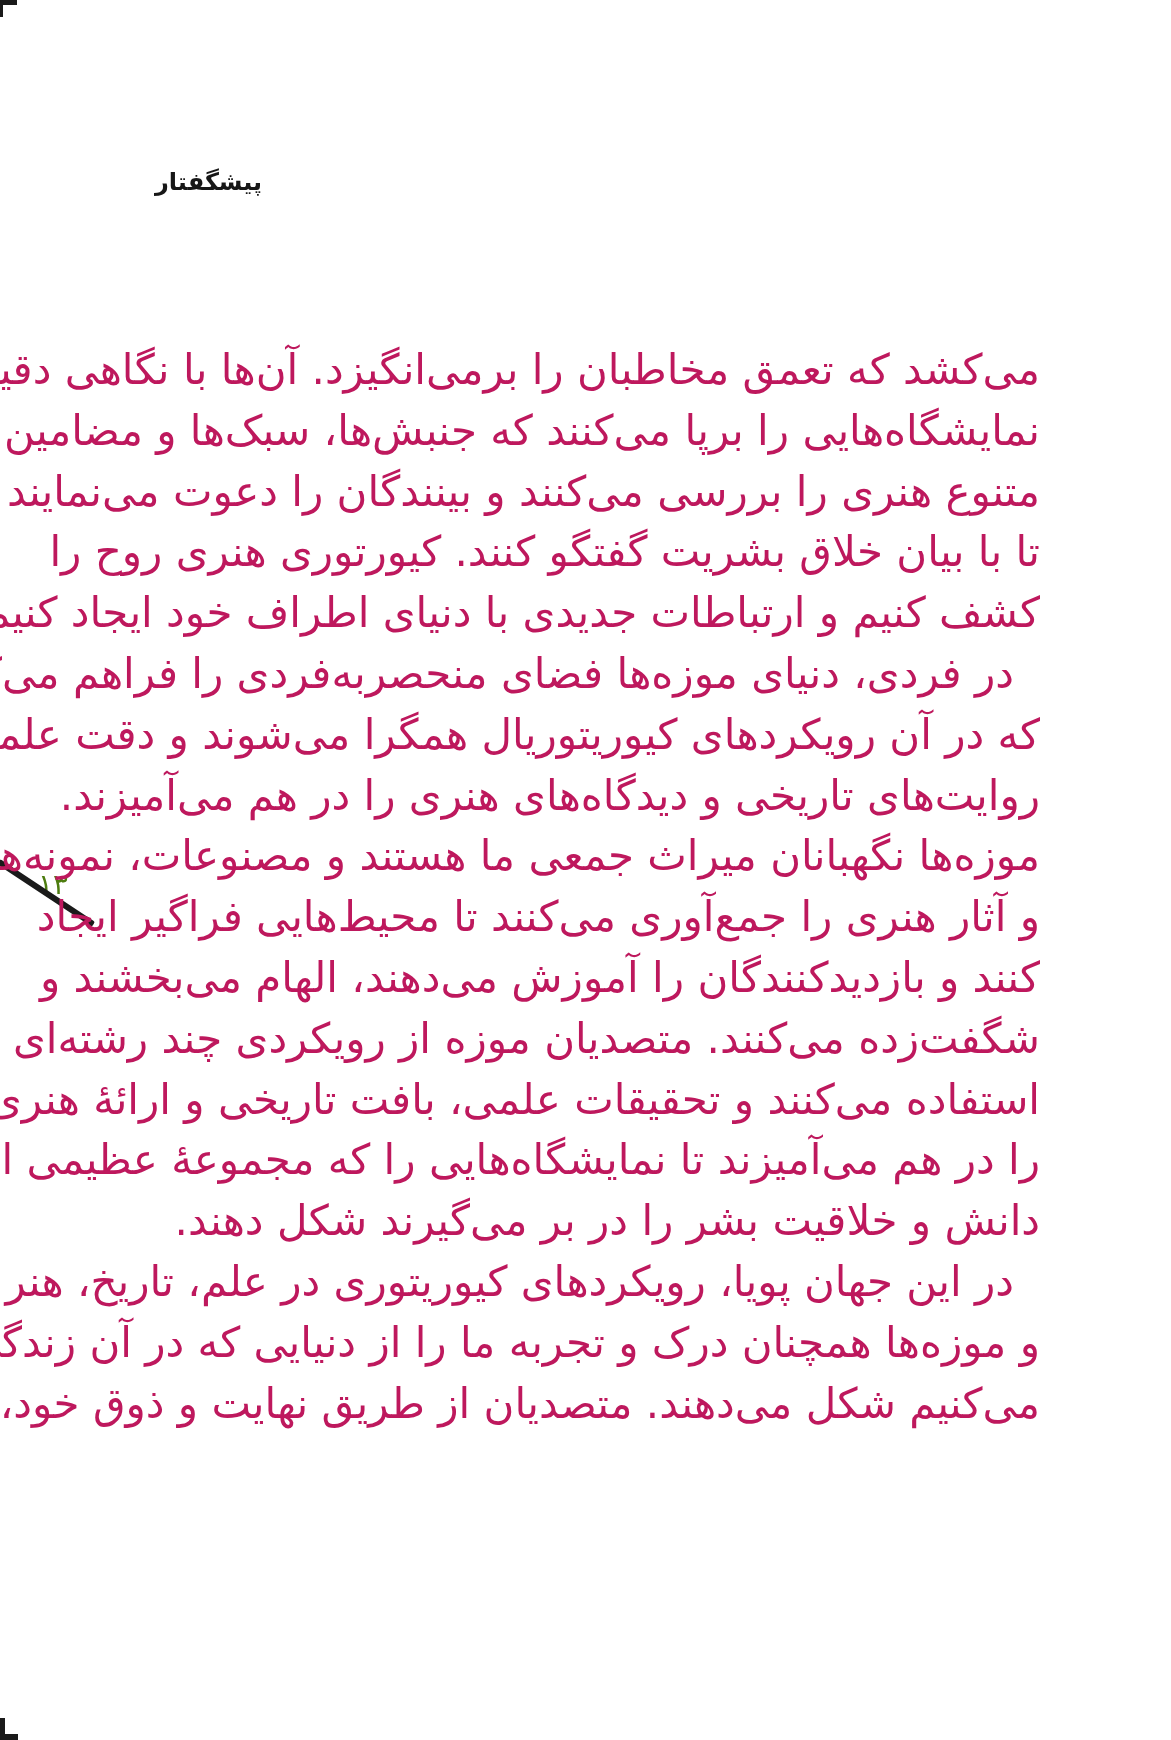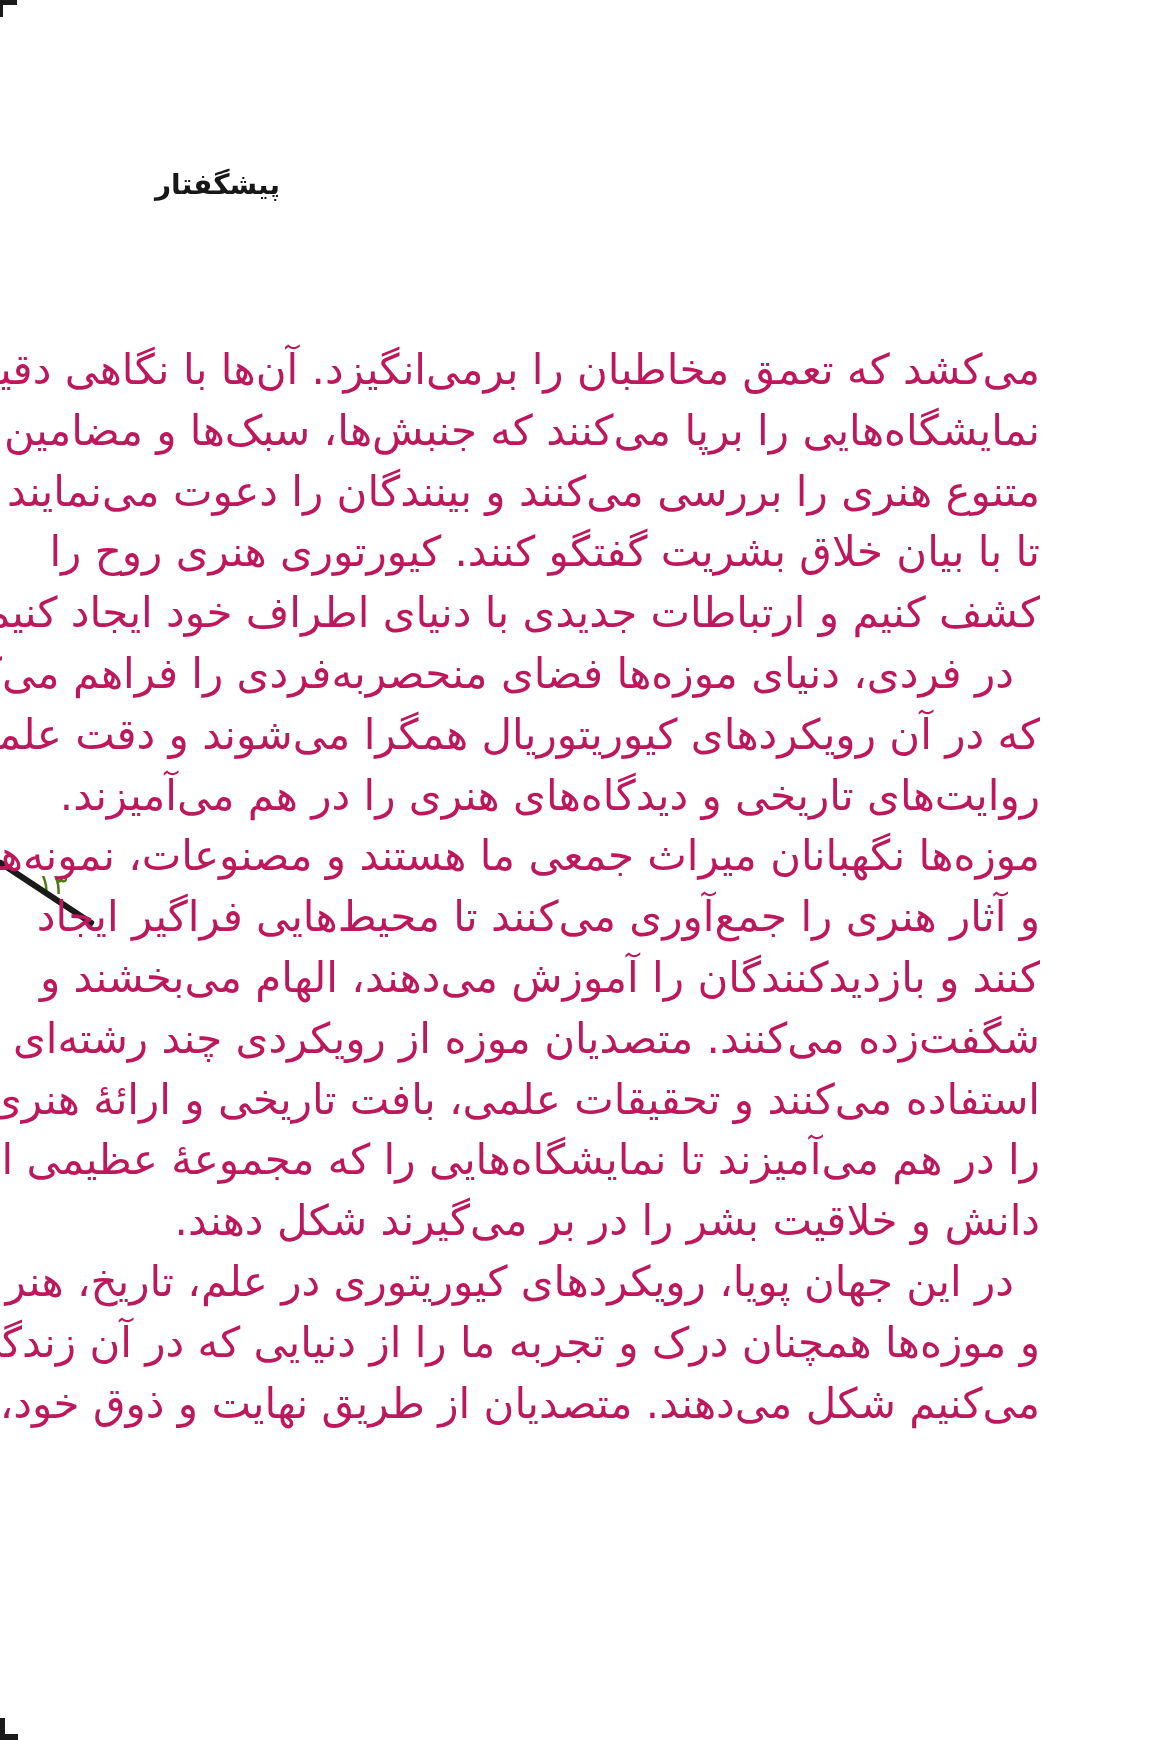--- a/index.html
+++ b/index.html
@@ -33,21 +33,21 @@
     border-left: 5px solid #1a1a1a;
     box-sizing: border-box;
   }
 
   
   .chapter-header {
     position: absolute;
     left: 155px;
     top: 168px;
     direction: rtl;
-    font-size: 28px;
+    font-size: 24px;
     font-weight: bold;
     color: #171717;
     white-space: nowrap;
   }
 
   
   .page-number {
     position: absolute;
     left: 38px;
     top: 868px;

